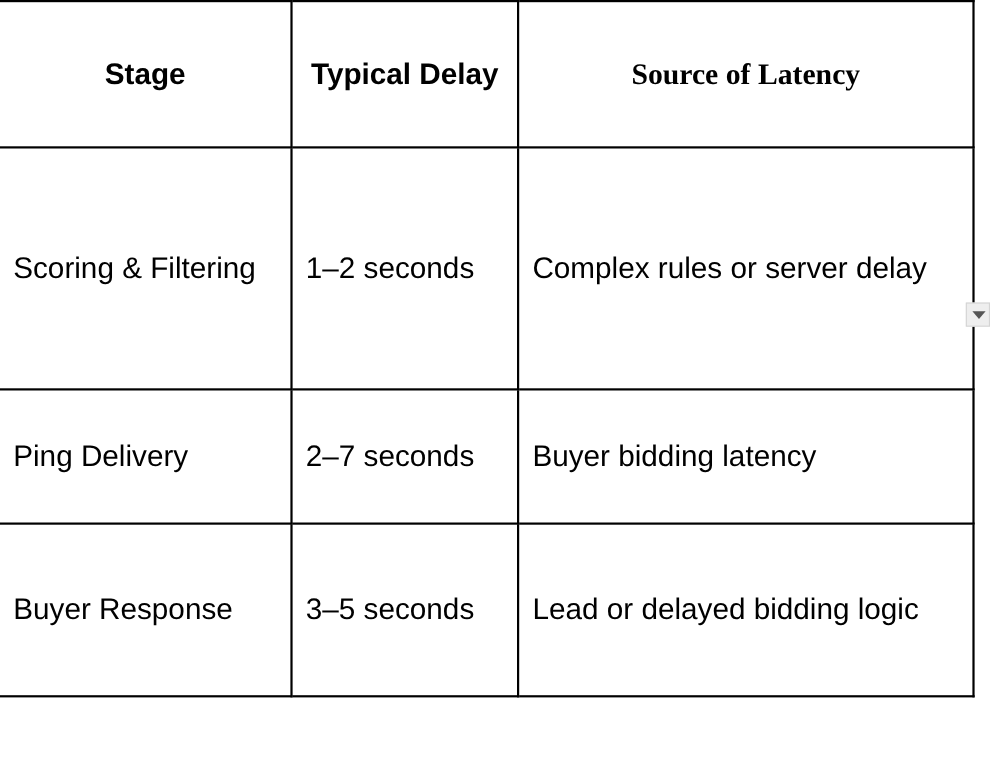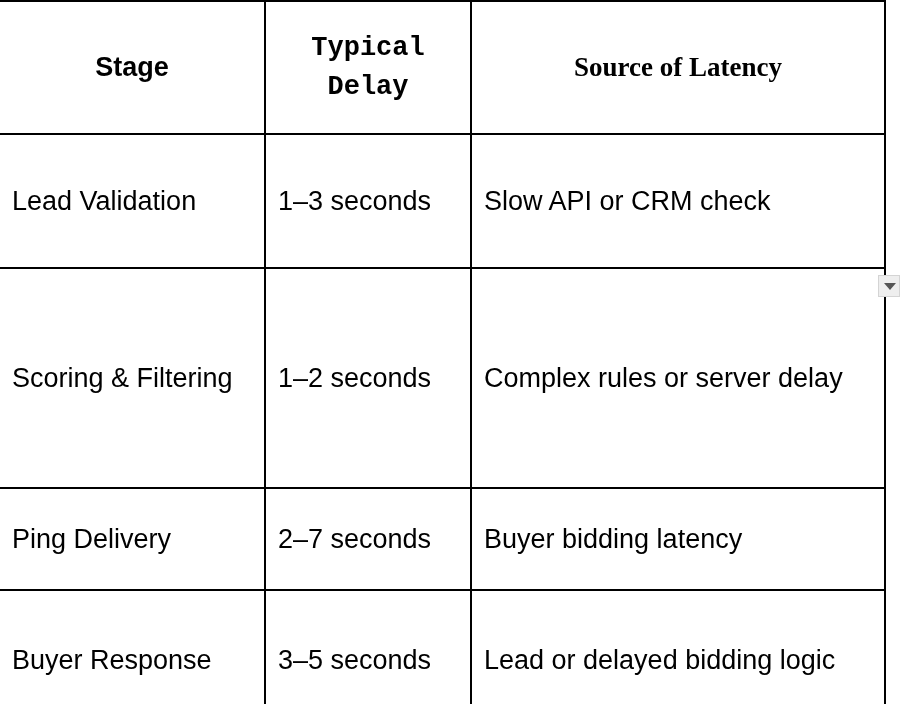--- a/index.html
+++ b/index.html
@@ -2,51 +2,46 @@
 <html><head>
 <meta charset="utf-8">
 <style>
   html, body { margin: 0; padding: 0; background: #fff; }
   body { width: 904px; height: 704px; overflow: hidden; position: relative; font-family: "Liberation Sans", sans-serif; color: #000; }
   .tbl { position: absolute; left: -2px; top: 0; border-collapse: collapse; table-layout: fixed; }
   .tbl td, .tbl th { border: 2px solid #000; padding: 0 10px 0 12px; font-size: 27px; vertical-align: middle; text-align: left; line-height: 39px; }
   .tbl th { font-weight: bold; text-align: center; padding: 0 6px; }
   .tbl tr:first-child th { border-top: 2px solid #000; }
   .c1 { width: 252px; }
-  .c2 { width: 192px; font-family: Liberation Mono, monospace; }
+  .c2 { width: 192px; }
   .c3 { width: 400px; font-family: Liberation Serif, serif; }
   .dd { position: absolute; left: 878px; top: 275px; width: 22px; height: 22px; background: #eeeeee; border: 1px solid #d4d4d4; box-sizing: border-box; }
   .dd::after { content: ""; position: absolute; left: 5px; top: 7px; border-left: 6px solid transparent; border-right: 6px solid transparent; border-top: 7px solid #555; }
 </style>
 </head>
 <body>
 
 <table class="tbl">
   <tbody>
       <tr style="height:133px">
     <th class="c1">Stage</th>
     <th class="c2">Typical Delay</th>
     <th class="c3">Source of Latency</th>
   </tr>
-  <tr style="height:134px">
-    <td>Lead Validation</td>
-    <td>1–3 seconds</td>
-    <td>Slow API or CRM check</td>
-  </tr>
   <tr style="height:220px">
     <td>Scoring &amp; Filtering</td>
     <td>1–2 seconds</td>
     <td style="">Complex rules or server delay</td>
   </tr>
-  <tr style="height:102px">
+  <tr style="height:122px">
     <td>Ping Delivery</td>
     <td>2–7 seconds</td>
     <td>Buyer bidding latency</td>
   </tr>
-  <tr style="height:140px">
+  <tr style="height:157px">
     <td>Buyer Response</td>
     <td>3–5 seconds</td>
     <td>Lead or delayed bidding logic</td>
   </tr>
 </tbody>
   </table>
 
 <div class="dd"></div>
 
 </body></html>

